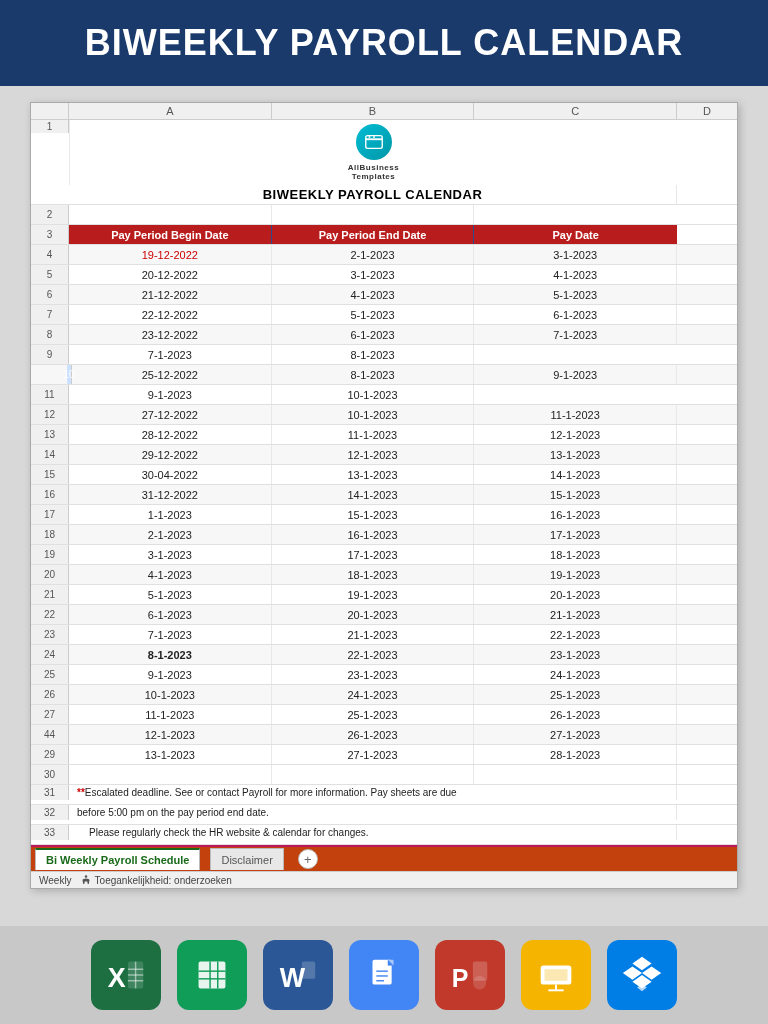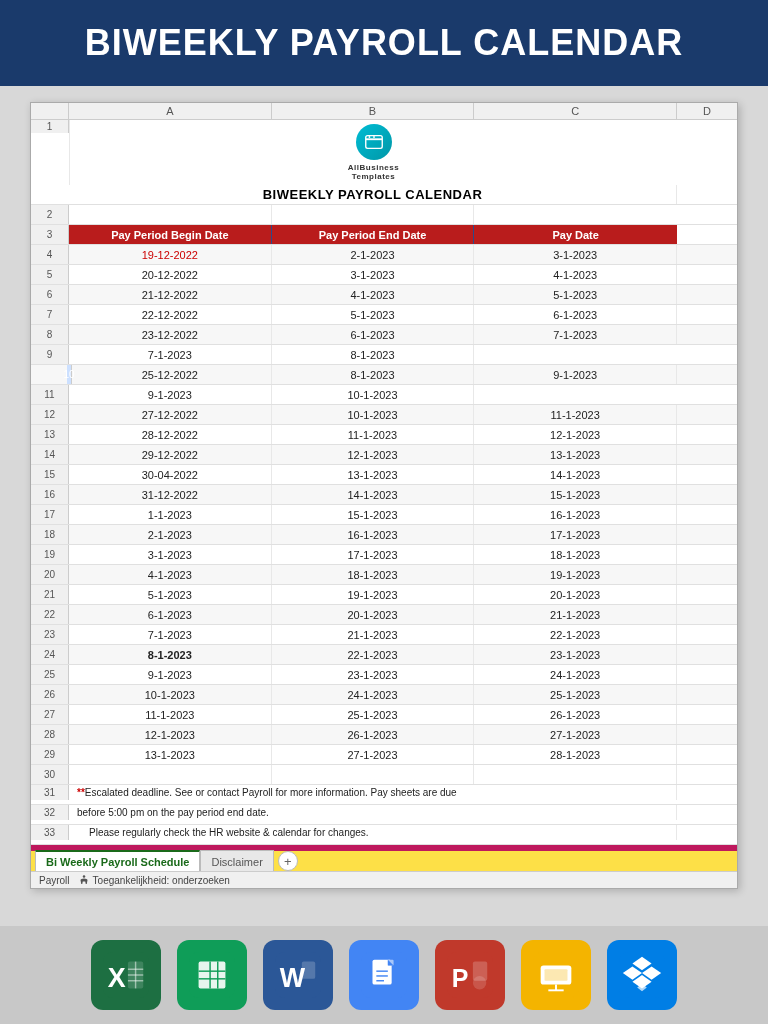--- a/index.html
+++ b/index.html
@@ -153,27 +153,27 @@
     .notes-row .cell {
       font-size: 10px;
       color: #222;
       justify-content: flex-start;
       grid-column: 2 / 5;
     }
     .notes-row .cell span.red { color: #cc0000; font-weight: bold; }
 
     
     .tabs-bar {
-      background: #fde047;
-      border-top: 6px solid #be185d;
+      background: #c2410c;
+      border-top: 2px solid #be185d;
       display: flex;
       align-items: center;
       padding: 0 4px;
       height: 26px;
-      gap: 0;
+      gap: 10px;
     }
     .tab {
       padding: 3px 10px;
       font-size: 11px;
       border: 1px solid #bbb;
       border-bottom: none;
       background: #fff;
       color: #1a6a1a;
       cursor: pointer;
       height: 22px;
@@ -478,21 +478,21 @@
       <div class="cell"></div>
     </div>
           <div class="sheet-row data-row">
       <div class="row-num">27</div>
       <div class="cell ">11-1-2023</div>
       <div class="cell">25-1-2023</div>
       <div class="cell">26-1-2023</div>
       <div class="cell"></div>
     </div>
           <div class="sheet-row data-row">
-      <div class="row-num">28</div>
+      <div class="row-num">44</div>
       <div class="cell ">12-1-2023</div>
       <div class="cell">26-1-2023</div>
       <div class="cell">27-1-2023</div>
       <div class="cell"></div>
     </div>
           <div class="sheet-row data-row">
       <div class="row-num">29</div>
       <div class="cell ">13-1-2023</div>
       <div class="cell">27-1-2023</div>
       <div class="cell">28-1-2023</div>
@@ -528,21 +528,21 @@
 
     </div>
 
     <div class="tabs-bar">
       <div class="tab active">Bi Weekly Payroll Schedule</div>
       <div class="tab inactive">Disclaimer</div>
       <div class="tab-add">+</div>
     </div>
 
     <div class="status-bar">
-      <span>Payroll</span>
+      <span>Weekly</span>
       <span style="display:inline-flex; align-items:center; gap:3px;">
         <svg width="12" height="12" viewBox="0 0 24 24" fill="#555">
             <circle cx="12" cy="5" r="2.5"></circle>
             <path d="M12 9c-4 0-7 1.5-7 3l1.5 8h2l1-5h5l1 5h2L19 12c0-1.5-3-3-7-3z"></path>
           </svg>
         <span>Toegankelijkheid: onderzoeken</span>
       </span>
     </div>
 
   </div>

